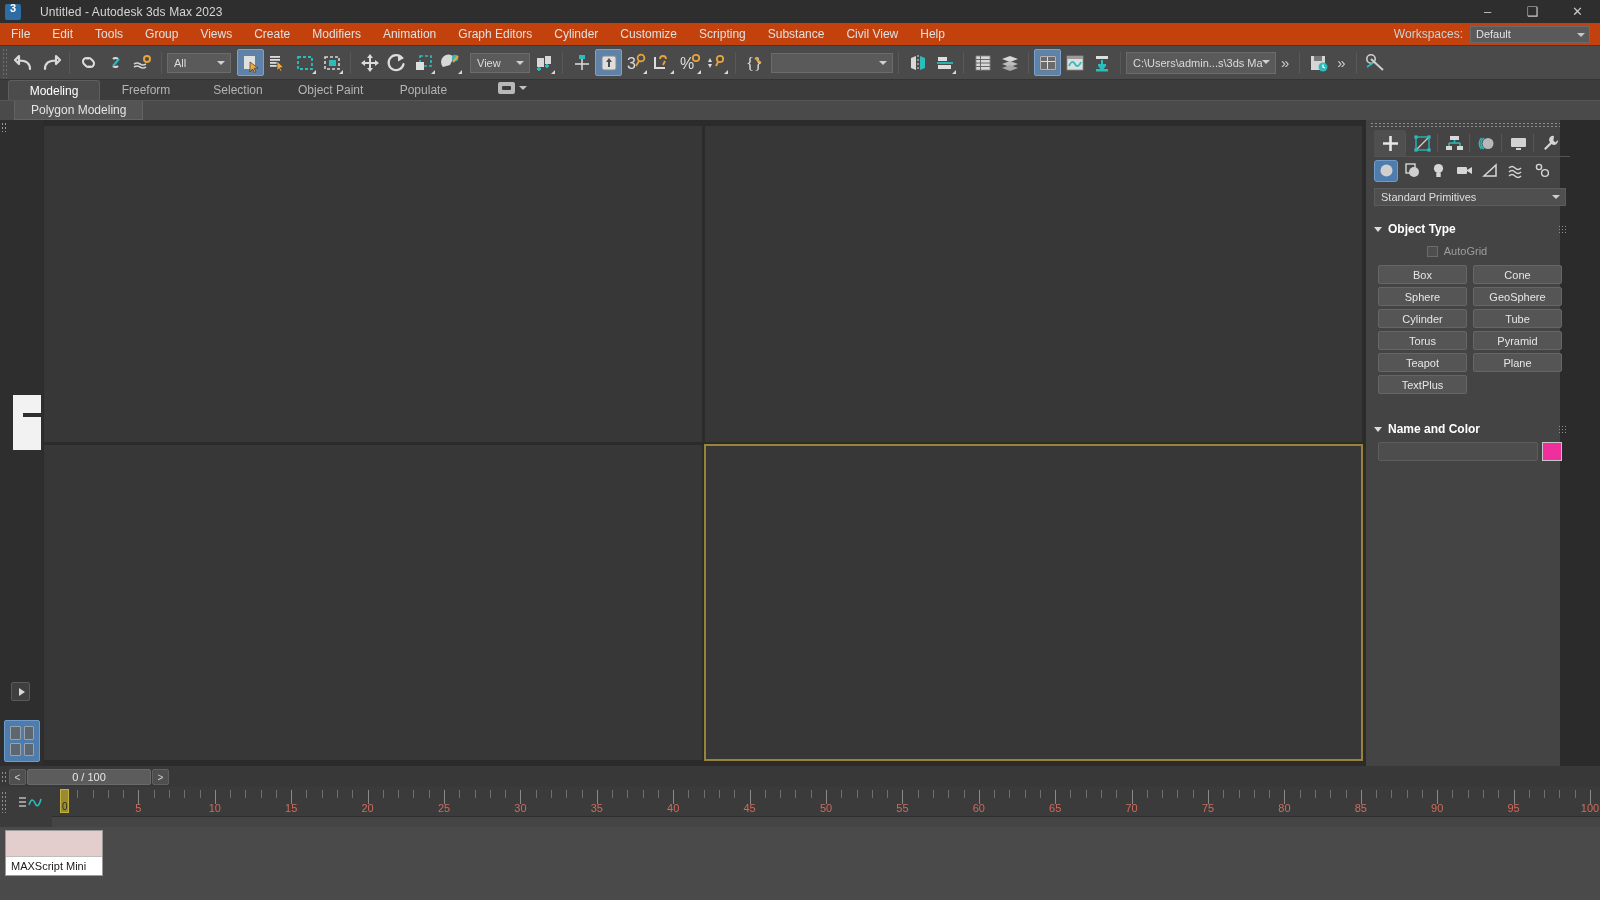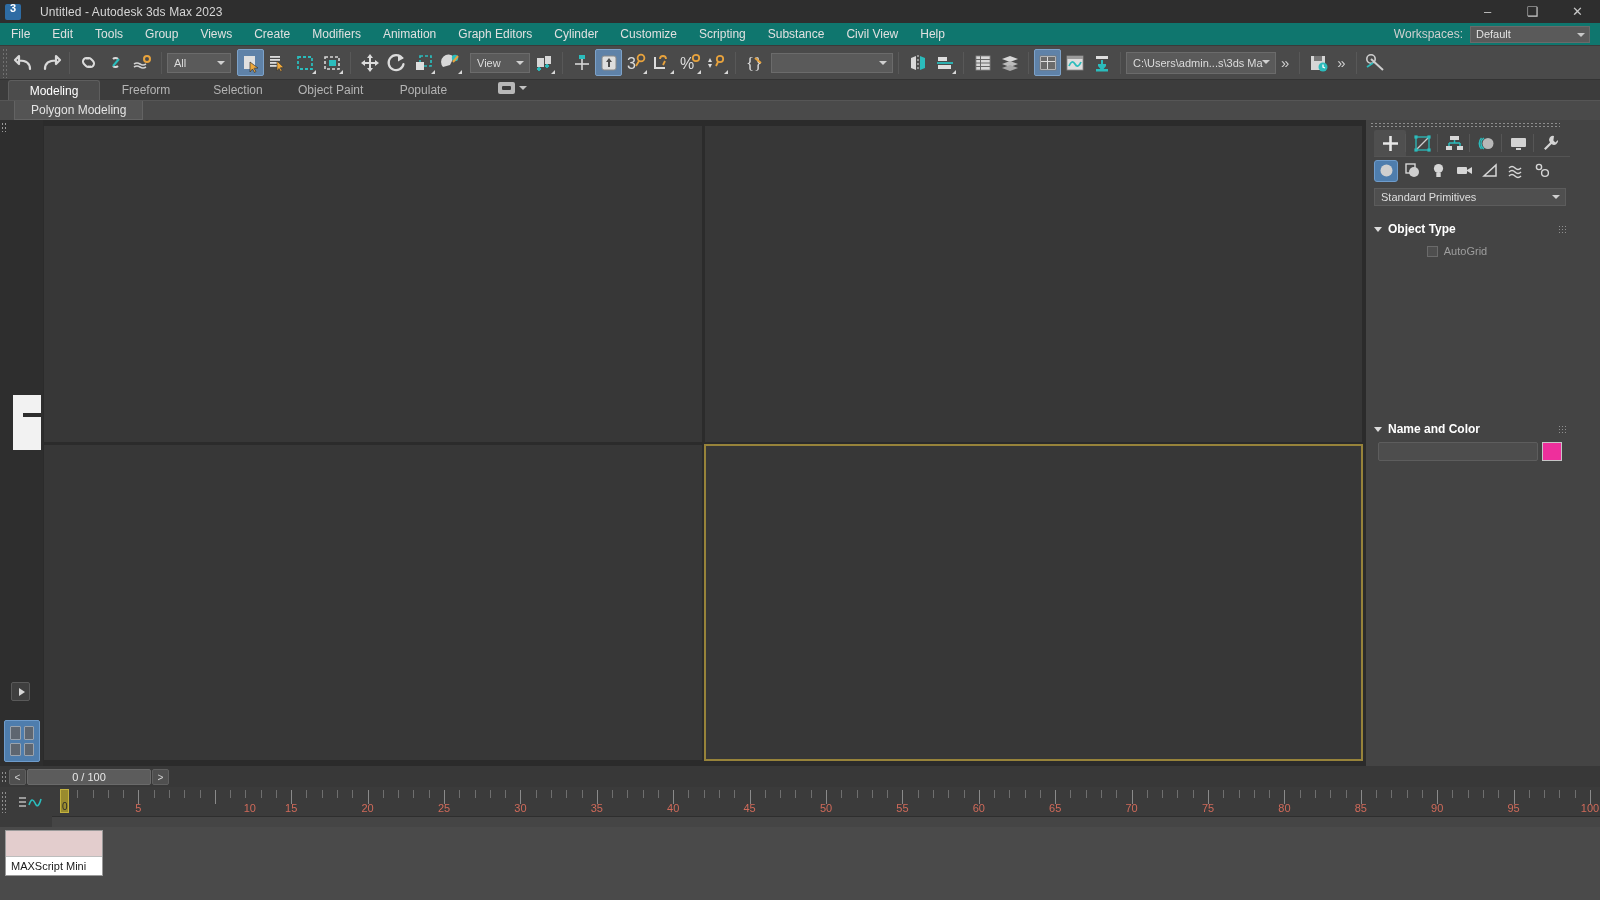--- a/index.html
+++ b/index.html
@@ -28,21 +28,21 @@
   #title-text { font-size: 12px; color: #d6d6d6; letter-spacing: .1px; }
   #win-controls { margin-left: auto; display: flex; height: 23px; }
   .wbtn {
     width: 45px; height: 23px; display: flex; align-items: center;
     justify-content: center; color: #c8c8c8; font-size: 13px;
   }
 
   
   #menubar {
     position: absolute; left: 0; top: 23px; width: 1600px; height: 23px;
-    background: #0f766e; display: flex; align-items: center;
+    background: #c2410c; display: flex; align-items: center;
     border-bottom: 1px solid #3a3a3a;
   }
   .menu-item {
     padding: 0 11px; font-size: 12px; color: #e0e0e0; line-height: 22px; height: 23px;
   }
   #workspaces-wrap {
     margin-left: auto; display: flex; align-items: center; gap: 7px; padding-right: 10px;
   }
   #workspaces-label { font-size: 12px; color: #d0d0d0; margin-left: 25px; }
   #workspaces-combo {
@@ -170,21 +170,21 @@
   #rail-layout-btn span { background: #5e6670; border: 1px solid #9aa3ad; border-radius: 1px; }
 
   #viewports {
     position: absolute; left: 43px; top: 5px; width: 1320px; height: 636px; background: #2b2b2b;
   }
   .vp { position: absolute; background: #373737; border: 1px solid #2b2b2b; }
   .vp.active { border: 2px solid #97833a; }
 
   
   #cmdpanel {
-    position: absolute; left: 1366px; top: 120px; width: 234px; height: 646px;
+    position: absolute; left: 1366px; top: 120px; width: 194px; height: 646px;
     background: #444444;
   }
   #cmd-grip {
     position: absolute; left: 4px; top: 2px; width: 190px; height: 5px;
     background-image: radial-gradient(circle, #8d8d8d .8px, transparent 1px);
     background-size: 4px 3px;
   }
   #cmd-tabs {
     position: absolute; left: 8px; top: 10px; width: 196px; height: 27px;
     display: flex; align-items: center; border-bottom: 1px solid #545454;
@@ -772,20 +772,34 @@
 
     <div class="rollout" style="top:100px">
       <div class="rollout-head">
         <span class="tri"></span>
         <span>Object Type</span>
         <span class="dots"></span>
       </div>
       <div id="autogrid-row">
         <span id="autogrid-box"></span>
         <span id="autogrid-label">AutoGrid</span>
+      </div>
+      <div id="objtype-grid">
+        <div class="obj-btn">Box</div>
+        <div class="obj-btn">Cone</div>
+        <div class="obj-btn">Sphere</div>
+        <div class="obj-btn">GeoSphere</div>
+        <div class="obj-btn">Cylinder</div>
+        <div class="obj-btn">Tube</div>
+        <div class="obj-btn">Torus</div>
+        <div class="obj-btn">Pyramid</div>
+        <div class="obj-btn">Teapot</div>
+        <div class="obj-btn">Plane</div>
+        <div class="obj-btn">TextPlus</div>
+        <div class="obj-btn empty"></div>
       </div>
     </div>
 
     <div class="rollout" style="top:300px">
       <div class="rollout-head">
         <span class="tri"></span>
         <span>Name and Color</span>
         <span class="dots"></span>
       </div>
       <div id="namecolor-row">
@@ -908,21 +922,21 @@
         <div class="tick minor" style="left: 1415.76px;"></div>
         <div class="tick minor" style="left: 1431.04px;"></div>
         <div class="tick minor" style="left: 1446.32px;"></div>
         <div class="tick major" style="left: 1461.6px;"></div>
         <div class="tick minor" style="left: 1476.88px;"></div>
         <div class="tick minor" style="left: 1492.16px;"></div>
         <div class="tick minor" style="left: 1507.44px;"></div>
         <div class="tick minor" style="left: 1522.72px;"></div>
         <div class="tick major" style="left: 1538px;"></div>
         <div class="ticklabel" style="left: 86.4px;">5</div>
-        <div class="ticklabel" style="left: 162.8px; margin-left: 35px;">10</div>
+        <div class="ticklabel" style="left: 162.8px;">10</div>
         <div class="ticklabel" style="left: 239.2px;">15</div>
         <div class="ticklabel" style="left: 315.6px;">20</div>
         <div class="ticklabel" style="left: 392px;">25</div>
         <div class="ticklabel" style="left: 468.4px;">30</div>
         <div class="ticklabel" style="left: 544.8px;">35</div>
         <div class="ticklabel" style="left: 621.2px;">40</div>
         <div class="ticklabel" style="left: 697.6px;">45</div>
         <div class="ticklabel" style="left: 774px;">50</div>
         <div class="ticklabel" style="left: 850.4px;">55</div>
         <div class="ticklabel" style="left: 926.8px;">60</div>

